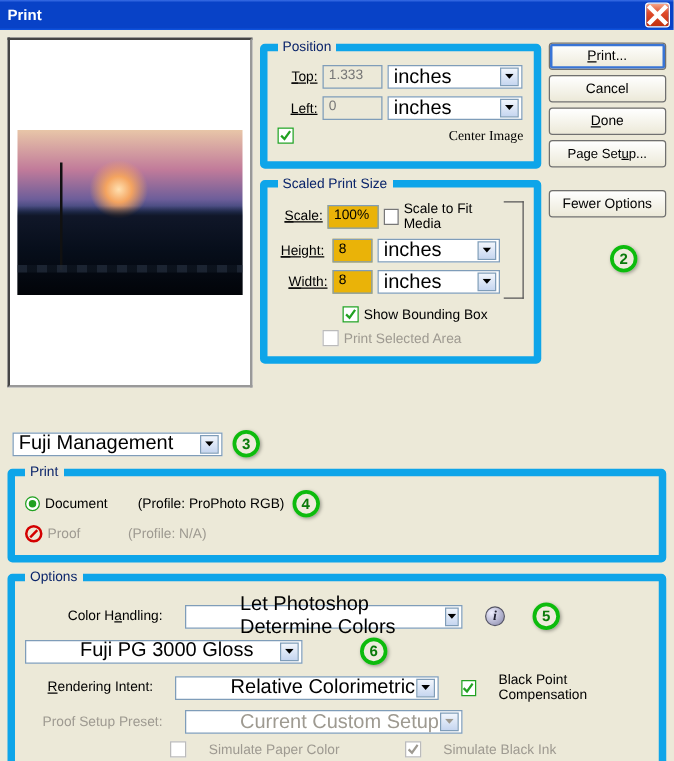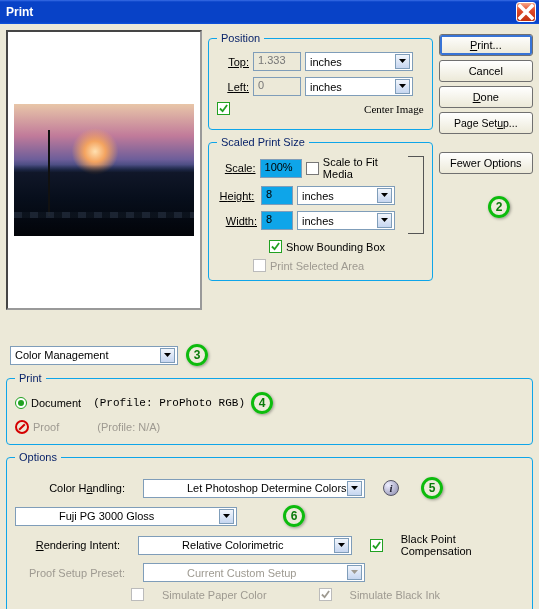--- a/index.html
+++ b/index.html
@@ -46,38 +46,38 @@
     background:#111;
   }
   .thumb::after {
     content:""; position:absolute; left:0; bottom:18px; width:100%; height:6px;
     background: repeating-linear-gradient(90deg, #2a3546 0 8px, #101823 8px 16px);
     opacity:.6;
   }
   .mid-col { width: 226px; }
   .right-col { width: 95px; display:flex; flex-direction:column; gap:4px; margin-top:6px;}
   fieldset {
-    border: 1px solid #0ea5e9;
+    border: 6px solid #0ea5e9;
     border-radius: 4px;
     padding: 8px 8px 8px 8px;
     margin: 4px 0 6px 0;
   }
   legend { color: #0A246A; padding: 0 4px; font-size: 11px; }
   .field-row { display:flex; align-items:center; gap:4px; margin-bottom:6px; }
   .lbl { text-align:right;text-decoration:underline; }
   .lbl .u { text-decoration: underline; }
   .num {
-    width: 48px; height: 19px; background:#0ea5e9; border:1px solid #7F9DB9;
+    width: 48px; height: 19px; background:#eab308; border:1px solid #7F9DB9;
     padding: 1px 4px; font-size:11px;
   }
   .num.dis { background:#ECE9D8; color:#777;}
   .sel {
     height: 19px; background:#fff; border:1px solid #7F9DB9;
     display:flex; align-items:center; justify-content:space-between;
-    padding: 0 2px 0 4px; font-size:11px;
+    padding: 0 2px 0 4px; font-size:16px;
   }
   .sel .arrow {
     width:15px; height:15px; background:linear-gradient(#F2F6FC,#C6D6F0);
     border:1px solid #7F9DB9; display:flex; align-items:center; justify-content:center;
   }
   .arrow svg { width:7px; height:5px; display:block;}
   .chk { width:13px; height:13px; border:1px solid #21A121; background:#fff;
          display:inline-flex; align-items:center; justify-content:center;}
   .chk.off { border-color:#777;}
   .chk svg { width:9px; height:9px; display:block;}
@@ -240,38 +240,38 @@
       </div>
     </div>
   </div>
 
   <div class="mark" style="left:488px; top:172px;">2</div>
 
   <div class="bottom-section rel">
 
     <div style="display:flex;align-items:center;gap:8px;margin:0 0 6px 4px;">
       <div class="sel" style="width:168px;">
-        <span>Color Management</span>
+        <span>Fuji Management</span>
         <span class="arrow">
             <svg viewBox="0 0 7 5">
               <path d="M0 0 L3.5 4 L7 0 Z" fill="#000"></path>
             </svg>
           </span>
       </div>
       <div class="mark" style="position:static;">3</div>
     </div>
 
     <fieldset class="print-fieldset rel" style="padding-bottom:10px;">
       <legend>Print</legend>
       <div class="field-row">
         <span class="rad">
             <span class="dot"></span>
           </span>
         <span><span class="u">D</span>ocument</span>
-        <span style="margin-left:8px;font-family:Liberation Mono, monospace;">(Profile: ProPhoto RGB)</span>
+        <span style="margin-left:20px;">(Profile: ProPhoto RGB)</span>
         <div class="mark" style="position:static;margin-left:2px;">4</div>
       </div>
       <div class="field-row" style="margin-bottom:0;">
         <span class="no-icon"></span>
         <span class="disabled">Proo<span class="u">f</span></span>
         <span class="disabled" style="margin-left:34px;">(Profile: N/A)</span>
       </div>
     </fieldset>
 
     <fieldset class="rel">

